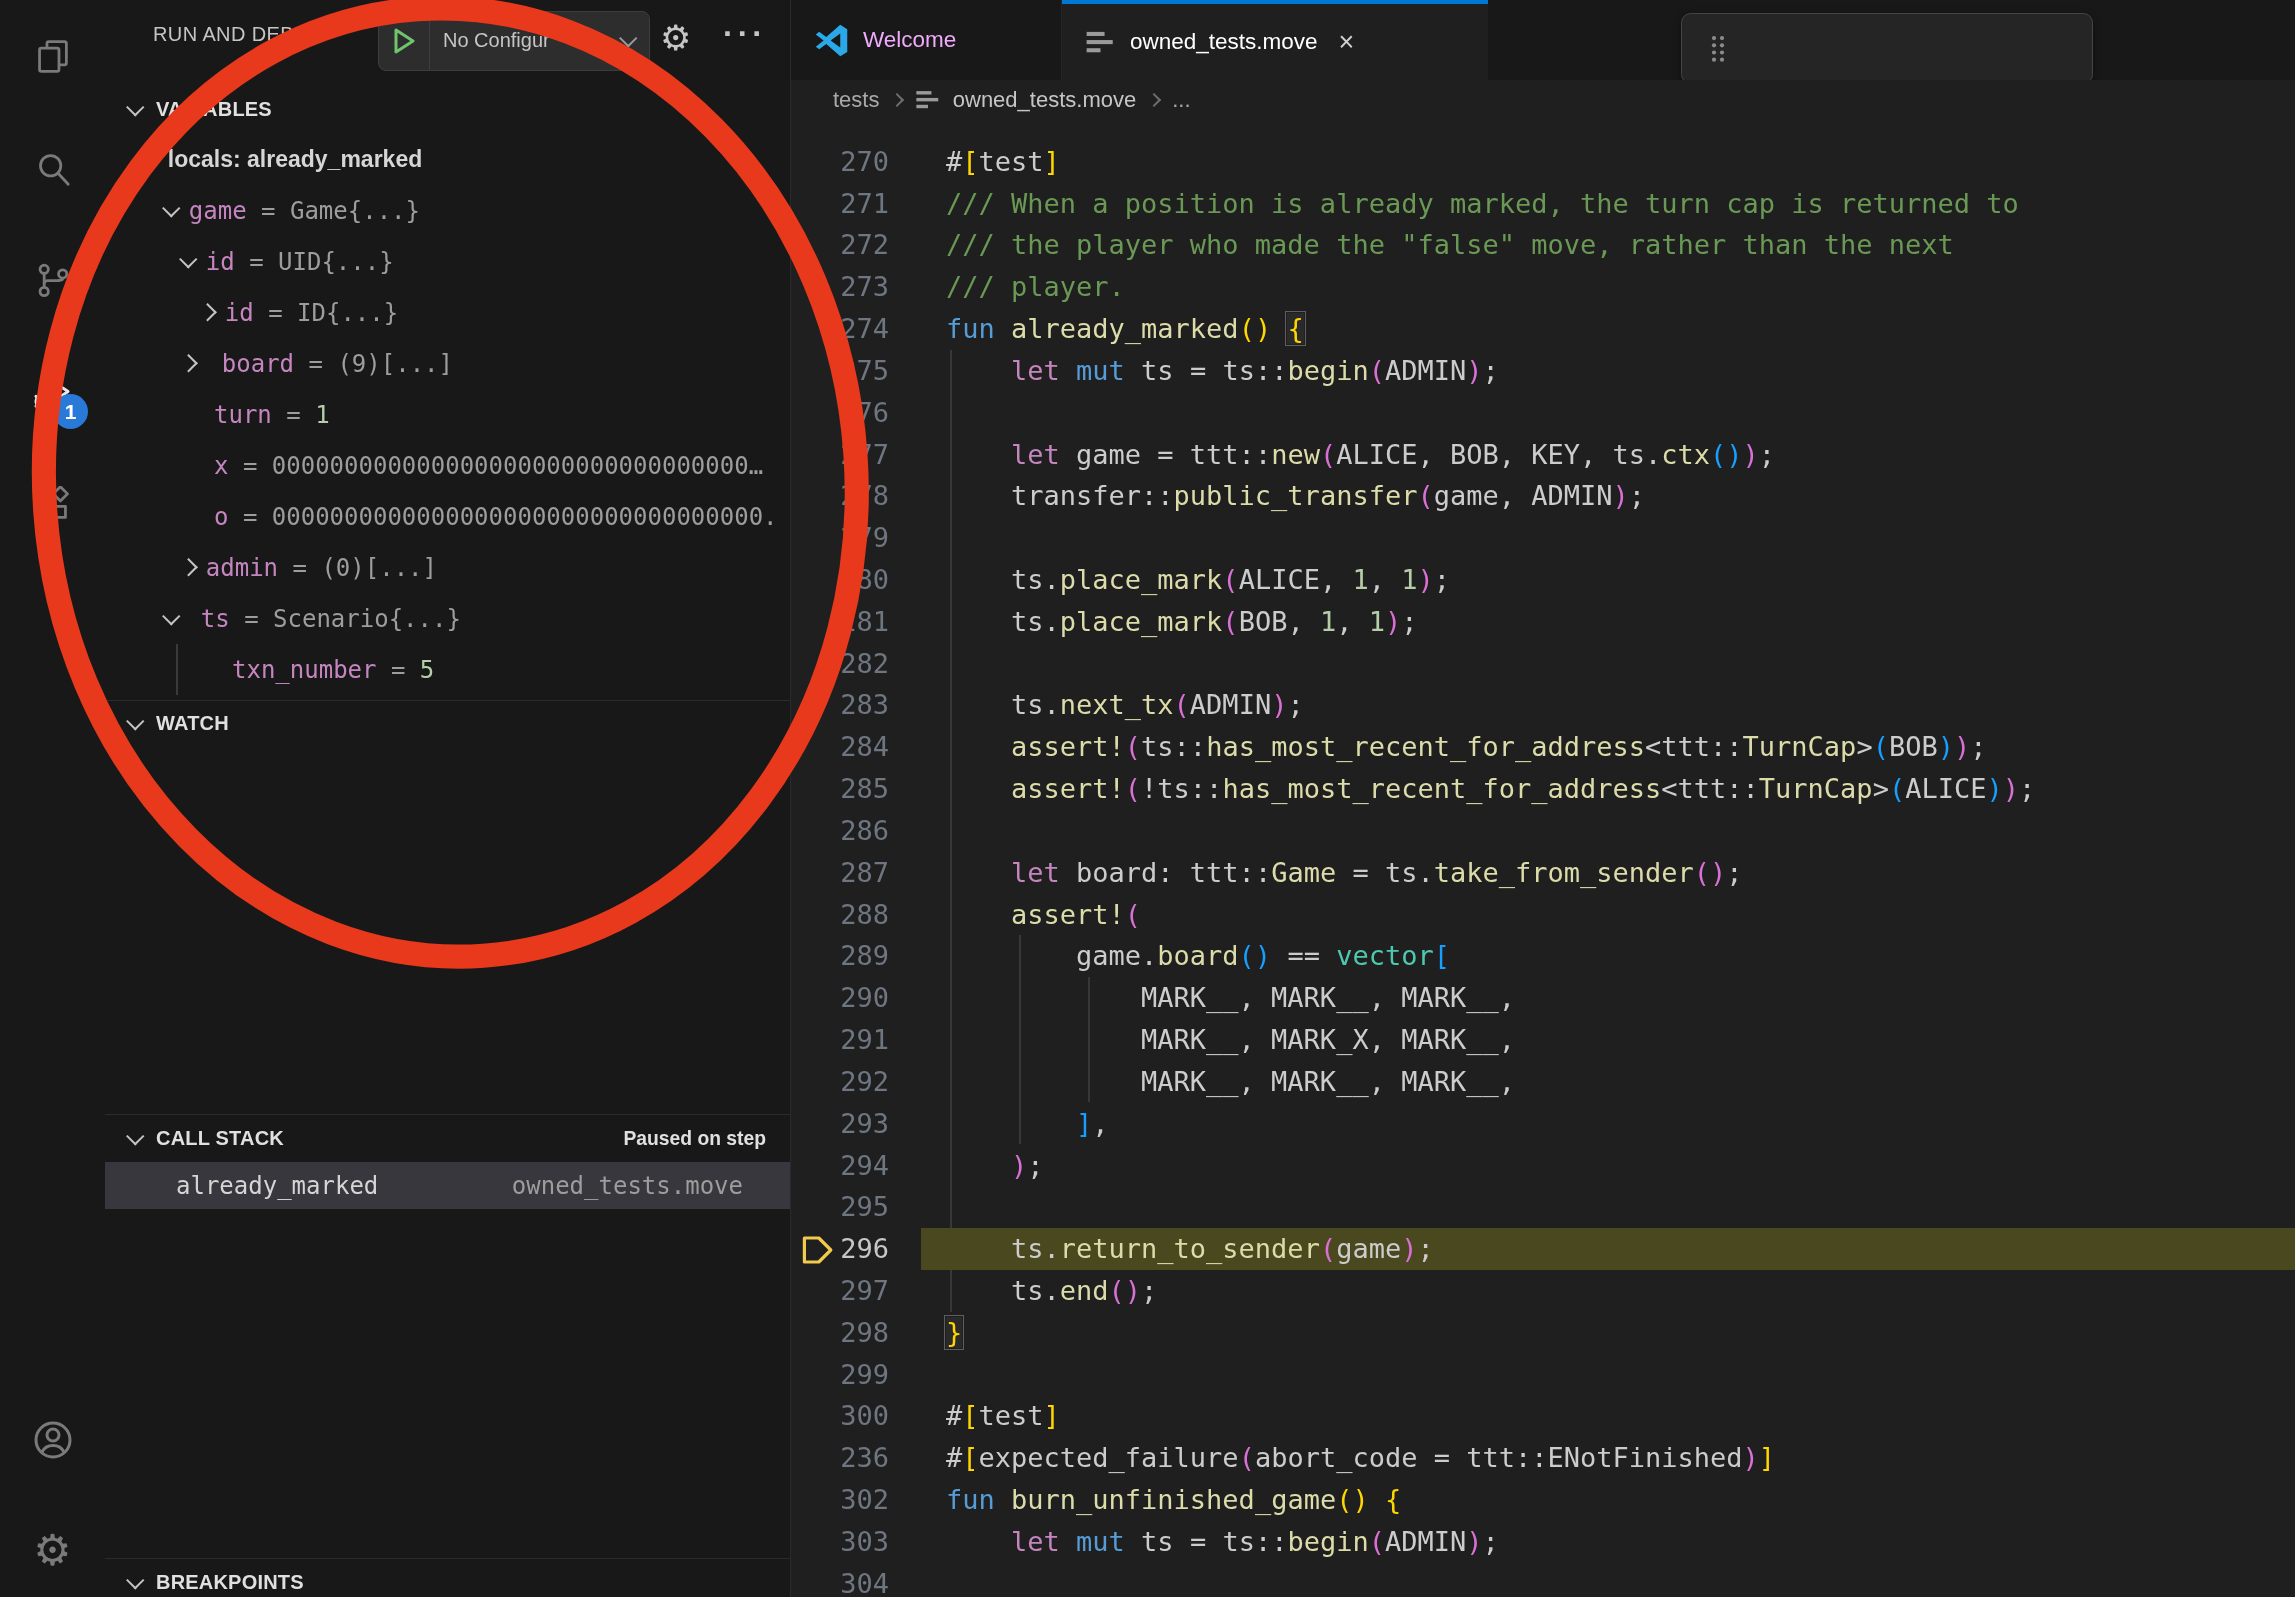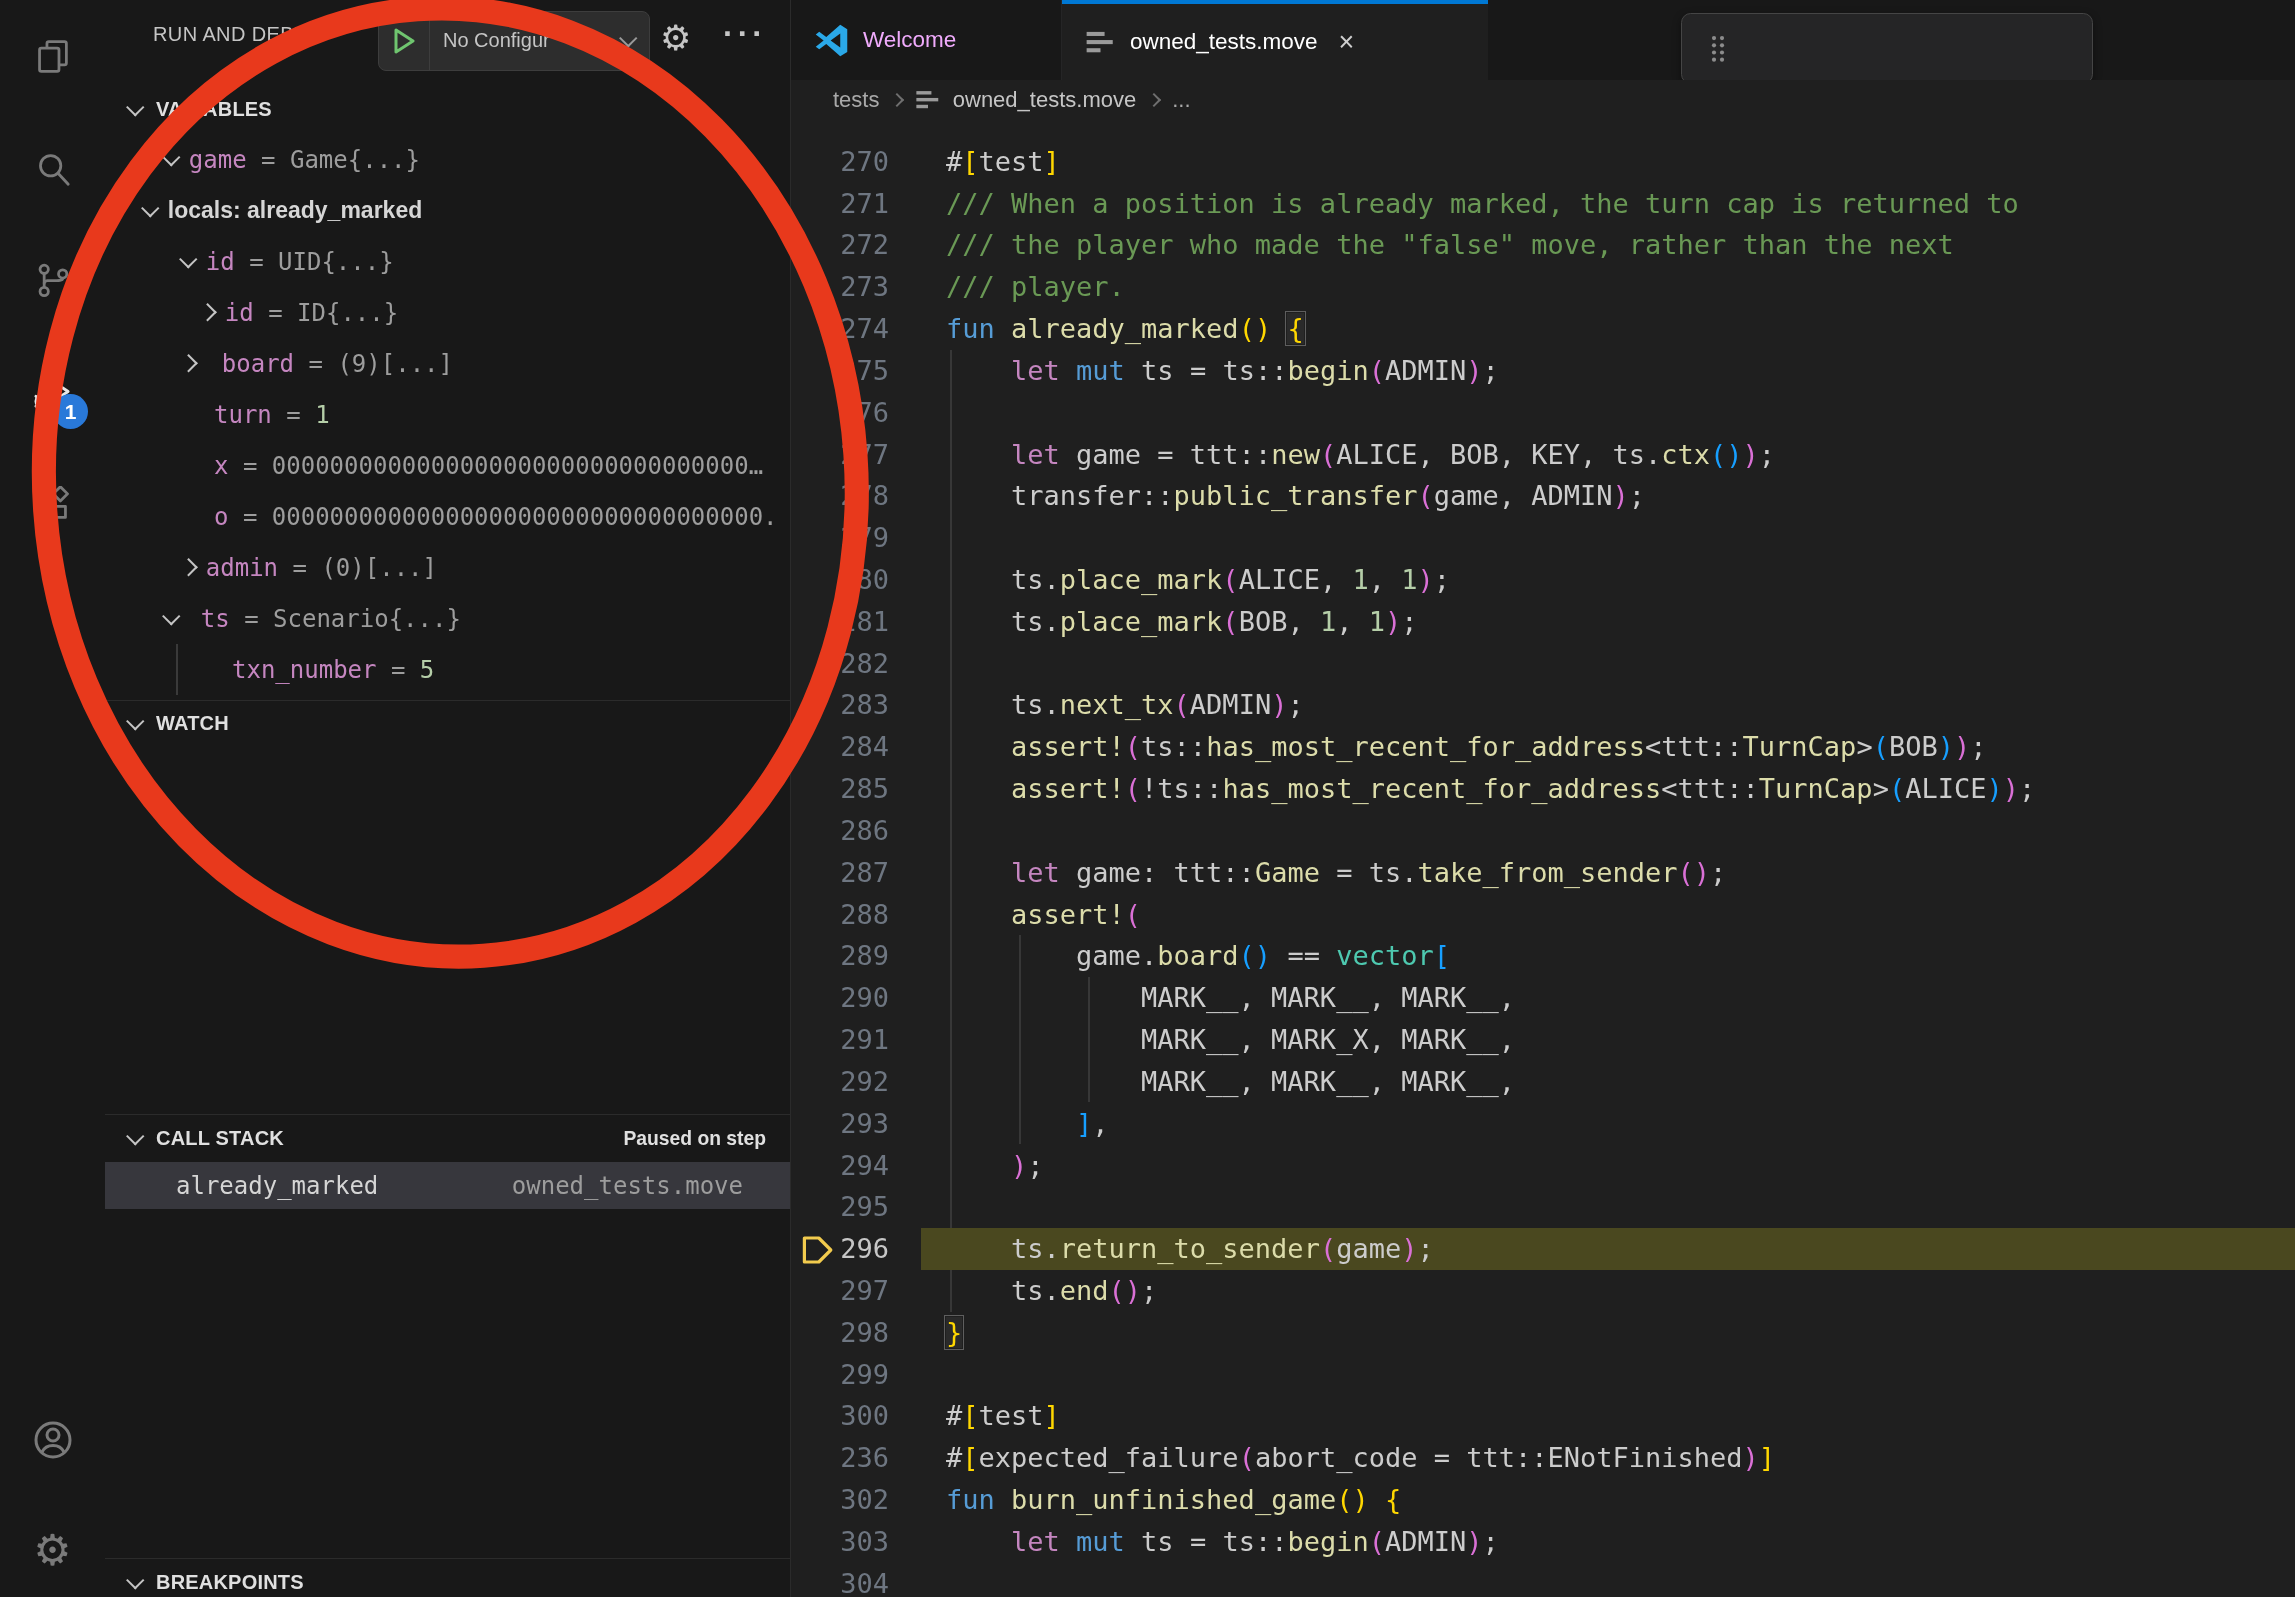--- a/index.html
+++ b/index.html
@@ -154,27 +154,27 @@
       </div>
       <span id="sb-gear">⚙</span>
       <span id="sb-dots">···</span>
     </div>
 
     <div class="sect-head" style="top:87px">
       <span class="chev down"></span>
       <span class="sect-title">VARIABLES</span>
     </div>
     <div id="var-rows">
-        <div class="vrow">
-          <span class="chev down" style="margin-left: 60px;"></span>
-          <span style="margin-left: 0px;"><span class="vname">game</span><span class="vval"> = </span><span class="vval">Game{...}</span></span>
-        </div>
         <div class="vrow scope">
           <span class="chev down" style="margin-left:39px"></span>
           <span>locals: already_marked</span>
+        </div>
+        <div class="vrow">
+          <span class="chev down" style="margin-left: 60px;"></span>
+          <span style="margin-left: 0px;"><span class="vname">game</span><span class="vval"> = </span><span class="vval">Game{...}</span></span>
         </div>
         <div class="vrow">
           <span class="chev down" style="margin-left: 77px;"></span>
           <span style="margin-left: 0px;"><span class="vname">id</span><span class="vval"> = </span><span class="vval">UID{...}</span></span>
         </div>
         <div class="vrow">
           <span class="chev right" style="margin-left: 96px;"></span>
           <span style="margin-left: 0px;"><span class="vname">id</span><span class="vval"> = </span><span class="vval">ID{...}</span></span>
         </div>
         <div class="vrow">
@@ -333,21 +333,21 @@
         <div class="cl" style="top: 434px;"><span class="ln">277</span><span class="ct"><span class="tk-w">    </span><span class="tk-ctl">let</span><span class="tk-w"> game = ttt::</span><span class="tk-fn">new</span><span class="tk-b2">(</span><span class="tk-w">ALICE, BOB, KEY, ts.</span><span class="tk-fn">ctx</span><span class="tk-b3">()</span><span class="tk-b2">)</span><span class="tk-w">;</span></span></div>
         <div class="cl" style="top: 475px;"><span class="ln">278</span><span class="ct"><span class="tk-w">    transfer::</span><span class="tk-fn">public_transfer</span><span class="tk-b2">(</span><span class="tk-w">game, ADMIN</span><span class="tk-b2">)</span><span class="tk-w">;</span></span></div>
         <div class="cl" style="top: 517px;"><span class="ln">279</span><span class="ct"></span></div>
         <div class="cl" style="top: 559px;"><span class="ln">280</span><span class="ct"><span class="tk-w">    ts.</span><span class="tk-fn">place_mark</span><span class="tk-b2">(</span><span class="tk-w">ALICE, </span><span class="tk-num">1</span><span class="tk-w">, </span><span class="tk-num">1</span><span class="tk-b2">)</span><span class="tk-w">;</span></span></div>
         <div class="cl" style="top: 601px;"><span class="ln">281</span><span class="ct"><span class="tk-w">    ts.</span><span class="tk-fn">place_mark</span><span class="tk-b2">(</span><span class="tk-w">BOB, </span><span class="tk-num">1</span><span class="tk-w">, </span><span class="tk-num">1</span><span class="tk-b2">)</span><span class="tk-w">;</span></span></div>
         <div class="cl" style="top: 643px;"><span class="ln">282</span><span class="ct"></span></div>
         <div class="cl" style="top: 684px;"><span class="ln">283</span><span class="ct"><span class="tk-w">    ts.</span><span class="tk-fn">next_tx</span><span class="tk-b2">(</span><span class="tk-w">ADMIN</span><span class="tk-b2">)</span><span class="tk-w">;</span></span></div>
         <div class="cl" style="top: 726px;"><span class="ln">284</span><span class="ct"><span class="tk-w">    </span><span class="tk-fn">assert!</span><span class="tk-b2">(</span><span class="tk-w">ts::</span><span class="tk-fn">has_most_recent_for_address</span><span class="tk-w">&lt;ttt::</span><span class="tk-fn">TurnCap</span><span class="tk-w">&gt;</span><span class="tk-b3">(</span><span class="tk-w">BOB</span><span class="tk-b3">)</span><span class="tk-b2">)</span><span class="tk-w">;</span></span></div>
         <div class="cl" style="top: 768px;"><span class="ln">285</span><span class="ct"><span class="tk-w">    </span><span class="tk-fn">assert!</span><span class="tk-b2">(</span><span class="tk-w">!ts::</span><span class="tk-fn">has_most_recent_for_address</span><span class="tk-w">&lt;ttt::</span><span class="tk-fn">TurnCap</span><span class="tk-w">&gt;</span><span class="tk-b3">(</span><span class="tk-w">ALICE</span><span class="tk-b3">)</span><span class="tk-b2">)</span><span class="tk-w">;</span></span></div>
         <div class="cl" style="top: 810px;"><span class="ln">286</span><span class="ct"></span></div>
-        <div class="cl" style="top: 852px;"><span class="ln">287</span><span class="ct"><span class="tk-w">    </span><span class="tk-ctl">let</span><span class="tk-w"> game: ttt::</span><span class="tk-fn">Game</span><span class="tk-w"> = ts.</span><span class="tk-fn">take_from_sender</span><span class="tk-b2">()</span><span class="tk-w">;</span></span></div>
+        <div class="cl" style="top: 852px;"><span class="ln">287</span><span class="ct"><span class="tk-w">    </span><span class="tk-ctl">let</span><span class="tk-w"> board: ttt::</span><span class="tk-fn">Game</span><span class="tk-w"> = ts.</span><span class="tk-fn">take_from_sender</span><span class="tk-b2">()</span><span class="tk-w">;</span></span></div>
         <div class="cl" style="top: 894px;"><span class="ln">288</span><span class="ct"><span class="tk-w">    </span><span class="tk-fn">assert!</span><span class="tk-b2">(</span></span></div>
         <div class="cl" style="top: 935px;"><span class="ln">289</span><span class="ct"><span class="tk-w">        game.</span><span class="tk-fn">board</span><span class="tk-b3">()</span><span class="tk-w"> == </span><span class="tk-typ">vector</span><span class="tk-b3">[</span></span></div>
         <div class="cl" style="top: 977px;"><span class="ln">290</span><span class="ct"><span class="tk-w">            MARK__, MARK__, MARK__,</span></span></div>
         <div class="cl" style="top: 1019px;"><span class="ln">291</span><span class="ct"><span class="tk-w">            MARK__, MARK_X, MARK__,</span></span></div>
         <div class="cl" style="top: 1061px;"><span class="ln">292</span><span class="ct"><span class="tk-w">            MARK__, MARK__, MARK__,</span></span></div>
         <div class="cl" style="top: 1103px;"><span class="ln">293</span><span class="ct"><span class="tk-w">        </span><span class="tk-b3">]</span><span class="tk-w">,</span></span></div>
         <div class="cl" style="top: 1145px;"><span class="ln">294</span><span class="ct"><span class="tk-w">    </span><span class="tk-b2">)</span><span class="tk-w">;</span></span></div>
         <div class="cl" style="top: 1186px;"><span class="ln">295</span><span class="ct"></span></div>
         <div class="cl cur" style="top: 1228px;"><div class="hlbg"></div><svg class="marker" width="34" height="32" viewBox="0 0 42 40">
             <path d="M4 5 H22 L37 20 L22 35 H4 Z" fill="none" stroke="#f2cb4e" stroke-width="4" stroke-linejoin="round"></path>

